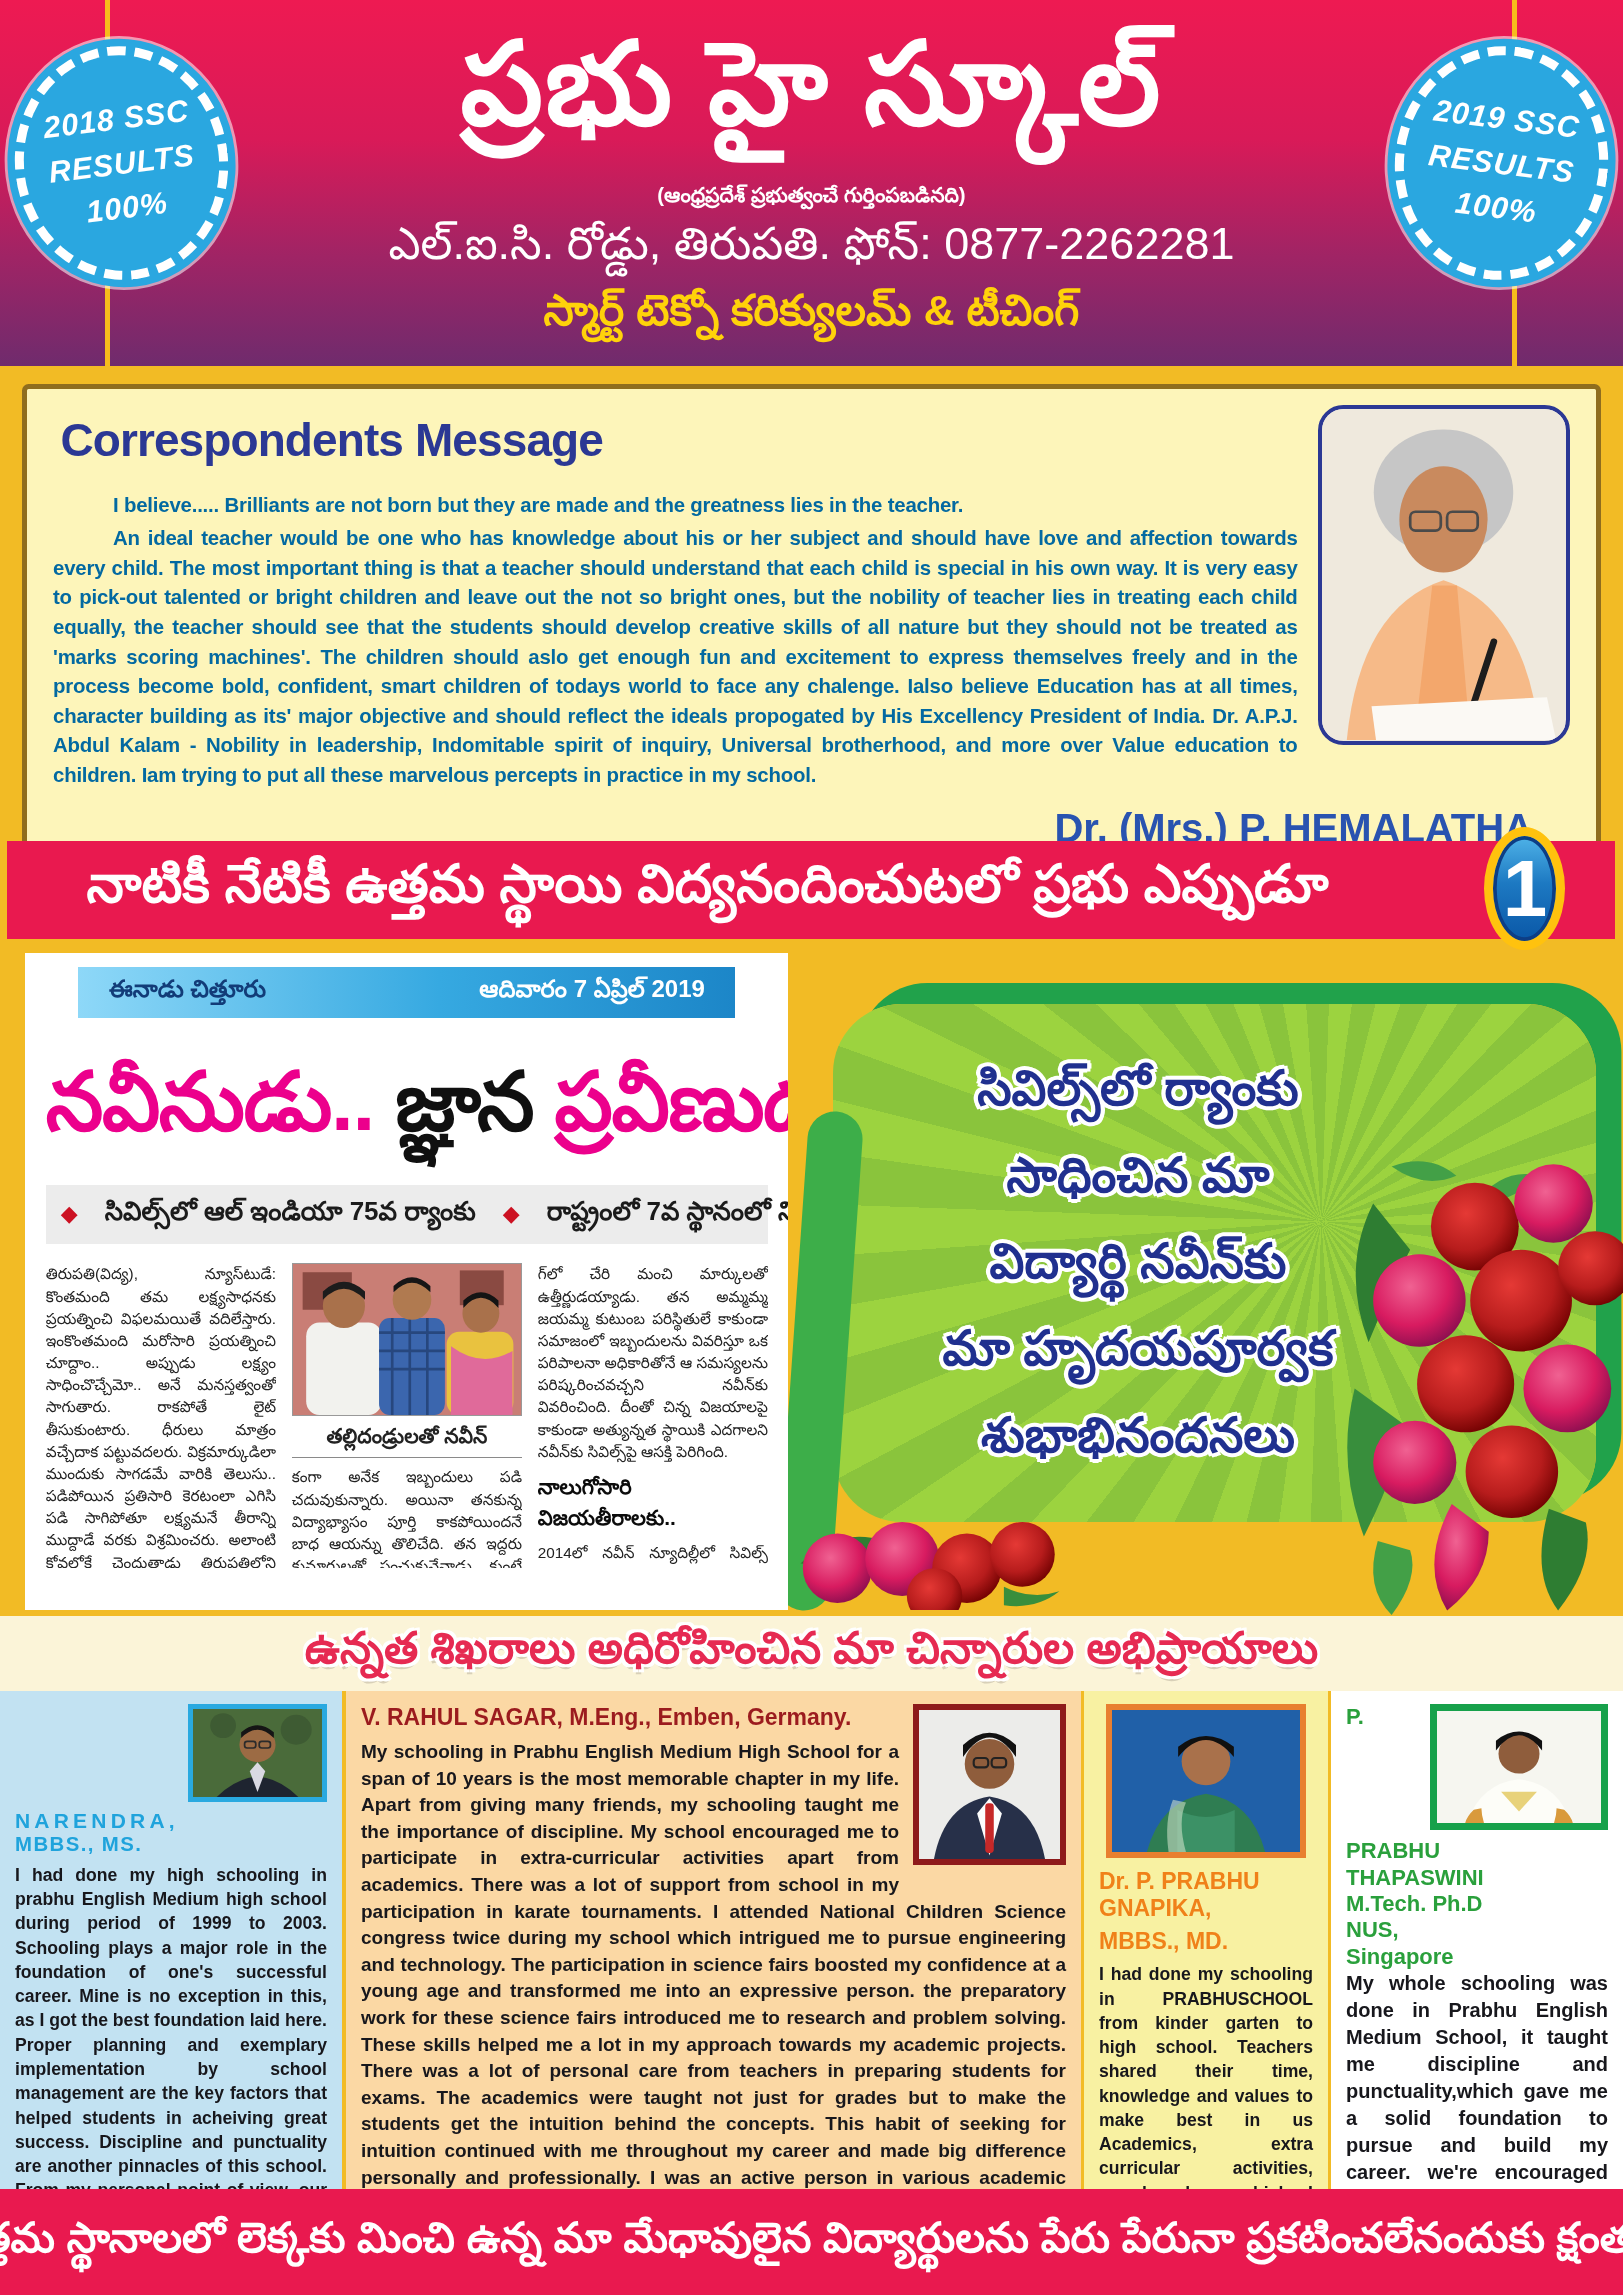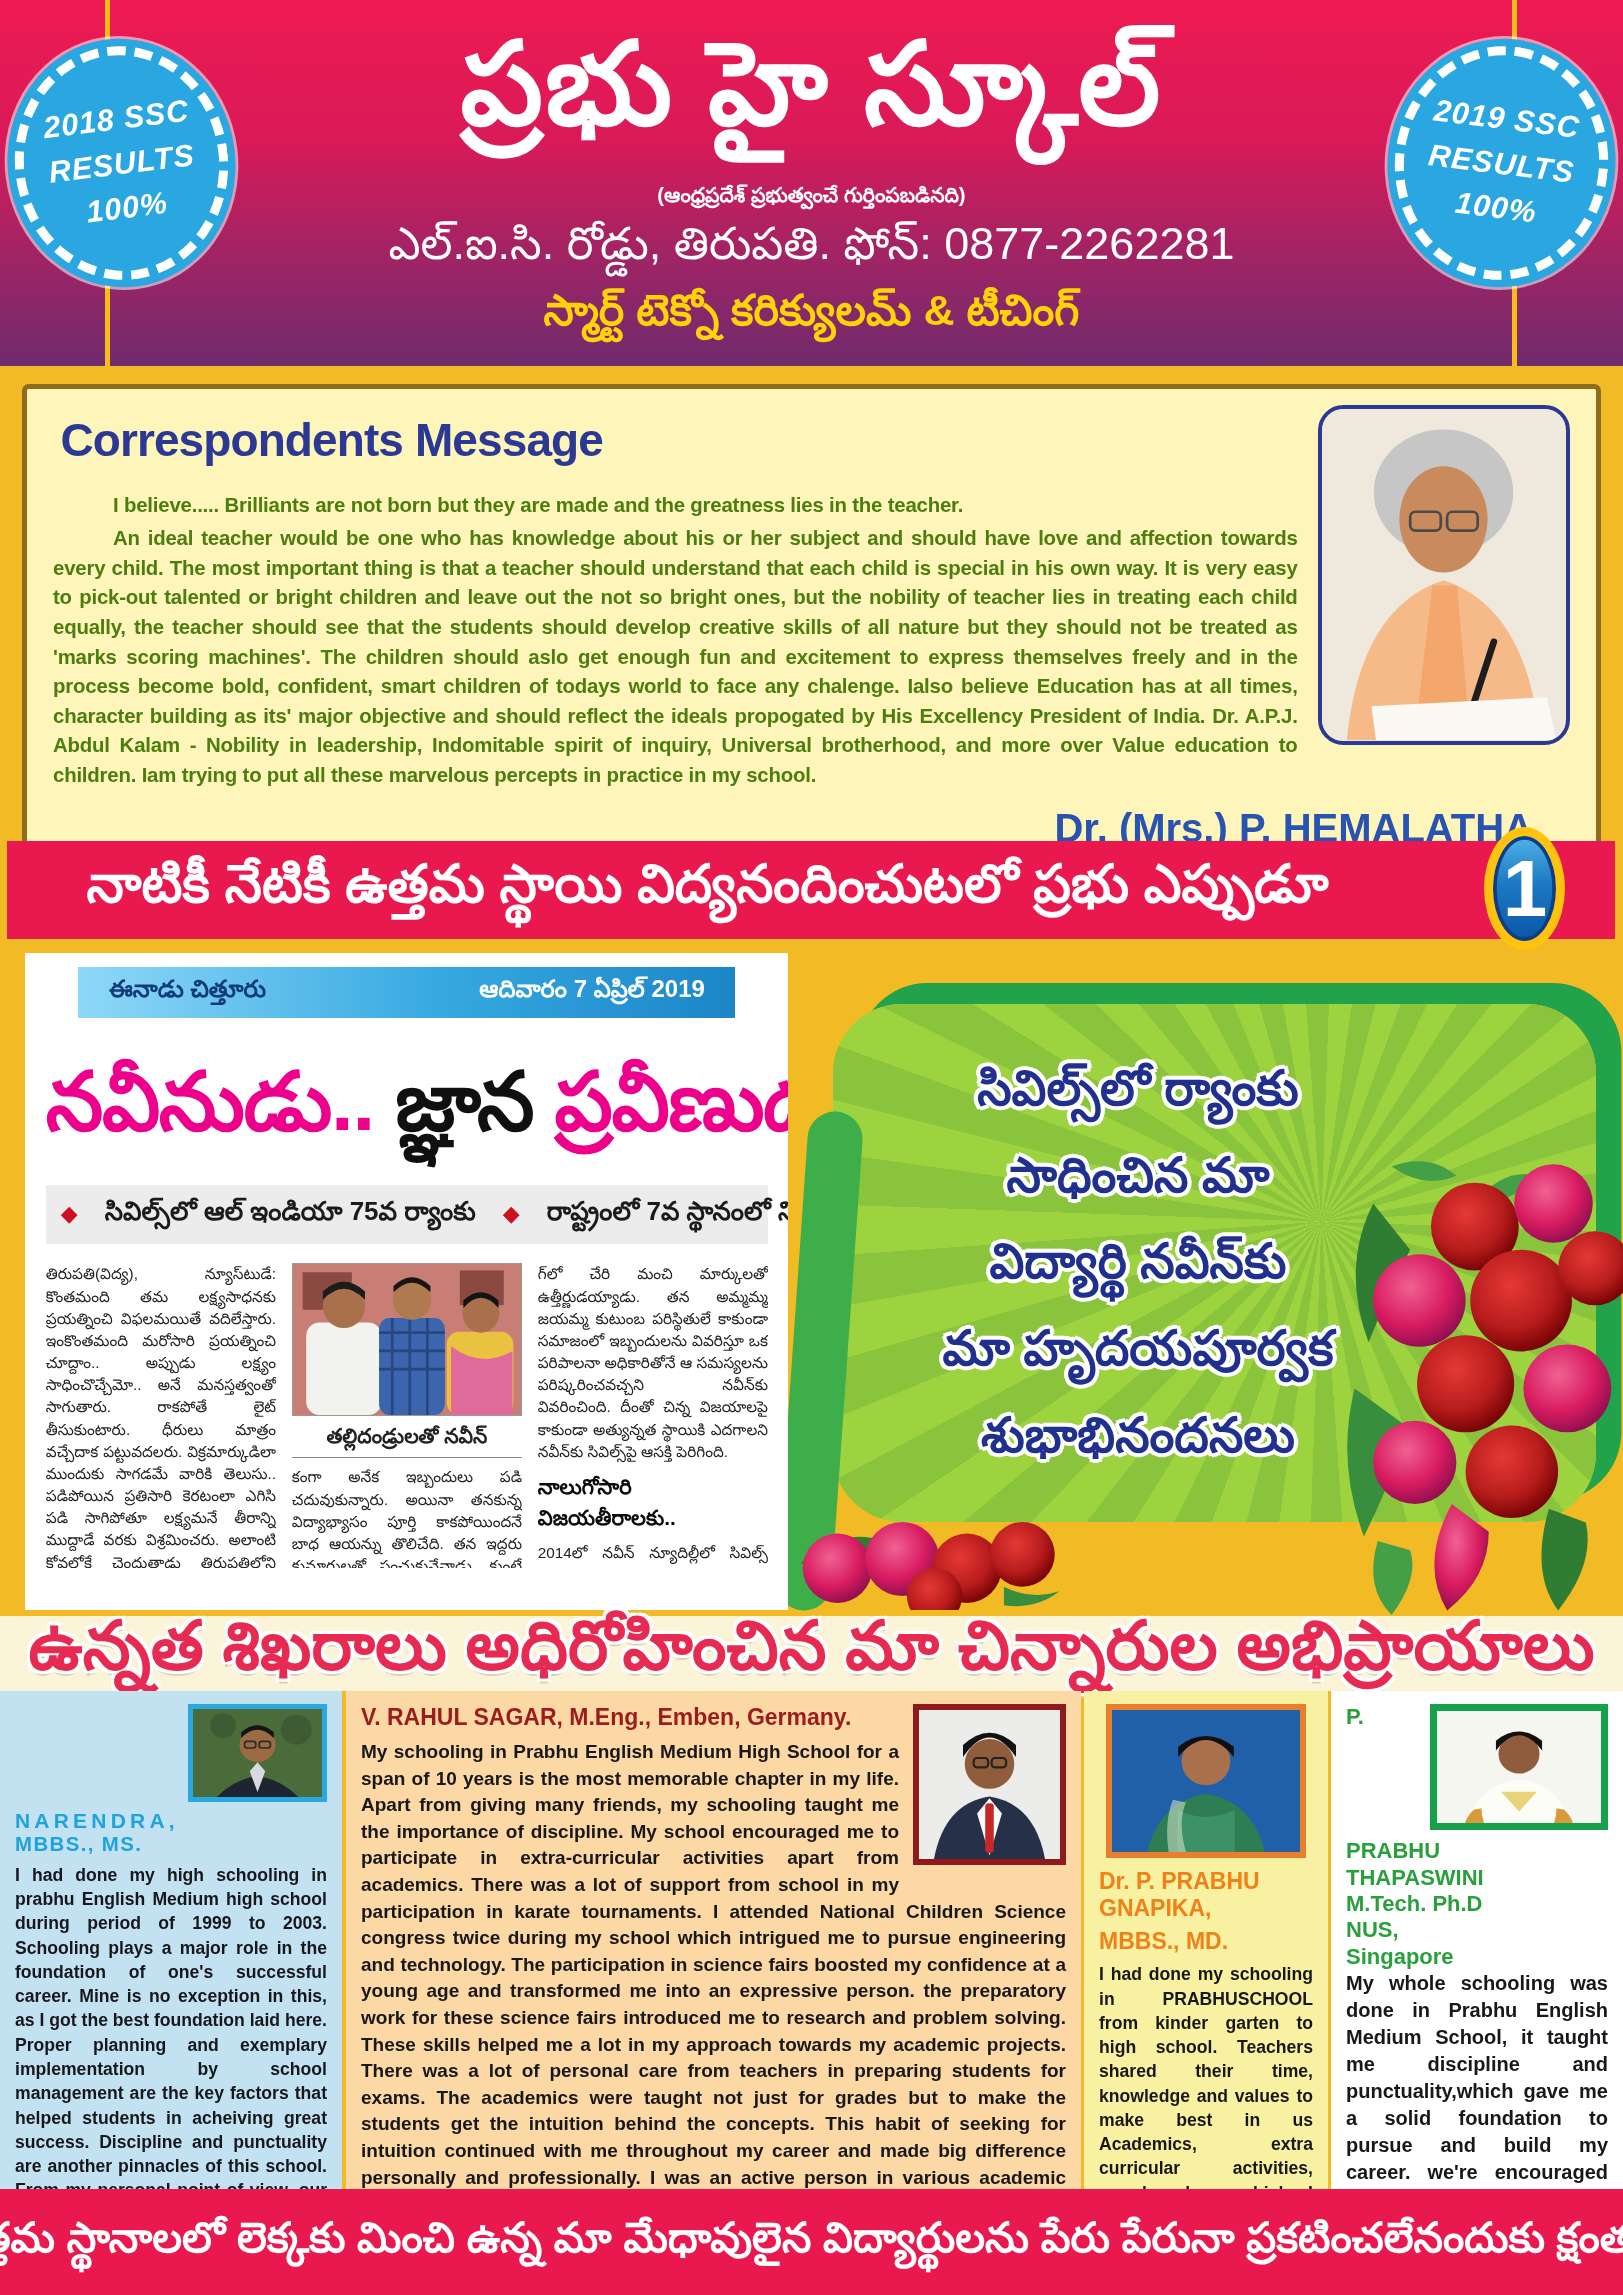--- a/index.html
+++ b/index.html
@@ -23,21 +23,21 @@
   .recognition{left:0;top:184px;width:100%;text-align:center;color:#fff;font-size:20.4px;font-weight:bold}
   .address{left:0;top:218px;width:100%;text-align:center;color:#fff;font-size:45px;font-weight:normal}
   .tagline{left:0;top:286px;width:100%;text-align:center;color:#FFD20A;font-size:43px;font-weight:bold}
 
   
   .corr-box{left:22px;top:384px;width:1579px;height:476px;background:#FDF5BA;
     border:5.6px solid #8F6D1E;border-radius:6.5px;padding:12px 26px;overflow:hidden}
   .corr-photo{float:right;width:252px;height:340px;margin:3.7px 0 11px 20.4px;
     border:4.6px solid #2B3894;border-radius:25.4px;background:#EFE9DD;overflow:hidden}
   .corr-title{font-size:46px;font-weight:bold;color:#2B3894;margin:12px 0 24px 7.4px;letter-spacing:-0.9px}
-  .corr-para{font-size:20.4px;line-height:1.45;font-weight:bold;color:#4d7c0f;
+  .corr-para{font-size:20.4px;line-height:1.45;font-weight:bold;color:#0369a1;
     text-align:justify;text-indent:60px;margin-bottom:3.7px;letter-spacing:-0.2px}
   .corr-sign{text-align:right;font-size:40px;font-weight:bold;color:#2953B0;margin:15.7px 37px 0 0}
 
   
   .rank-banner{left:7.4px;top:841px;width:1608px;height:98px;background:#E9194F;
     display:flex;align-items:center}
   .rank-text{padding-left:79px;font-size:53px;color:#fff;font-weight:bold;white-space:nowrap}
   .one-badge{position:absolute;right:50px;top:-14px;width:81px;height:123px;border-radius:50%;
     background:linear-gradient(180deg,#4FB3E8 0%,#1D79C2 45%,#0A57A7 100%);
     border:9.3px solid #FFC20E;box-shadow:inset 0 0 0 3.7px #0D3E85;
@@ -76,21 +76,21 @@
   .greet-lines div{text-align:center;font-size:49px;font-weight:bold;color:#20308F;
     line-height:1.77;white-space:nowrap;
     text-shadow:-3.2px -3.2px 0 #fff,3.2px -3.2px 0 #fff,-3.2px 3.2px 0 #fff,3.2px 3.2px 0 #fff,
                 -4.2px 0 0 #fff,4.2px 0 0 #fff,0 -4.2px 0 #fff,0 4.2px 0 #fff}
   .roses-right{right:0;top:1148px;width:287px;height:467px;z-index:4}
   .roses-left{left:782px;top:1471px;width:282px;height:139px;z-index:4}
 
   
   .op-banner{left:0;top:1616px;width:1623px;height:75px;background:#FBF4D8;
     display:flex;align-items:center;justify-content:center}
-  .op-text{font-size:68px;font-weight:bold;color:#E62A52;white-space:nowrap;
+  .op-text{font-size:44px;font-weight:bold;color:#E62A52;white-space:nowrap;
     text-shadow:-2.8px -2.8px 0 #fff,2.8px -2.8px 0 #fff,-2.8px 2.8px 0 #fff,2.8px 2.8px 0 #fff,
                  0 4.6px 0 #d8d0b8}
 
   
   .tpanel{position:absolute;top:1691px;height:498px;padding:13px 15px;overflow:hidden}
   .tp1{left:0;width:342px;background:#C2E2F2}
   .tp2{left:346px;width:735px;background:#FBD8A4}
   .tp3{left:1084px;width:244px;background:#F8F1A2}
   .tp4{left:1331px;width:292px;background:#ffffff}
   .t1-name{color:#1FA3DC;font-size:21px;font-weight:bold;letter-spacing:4.2px}

